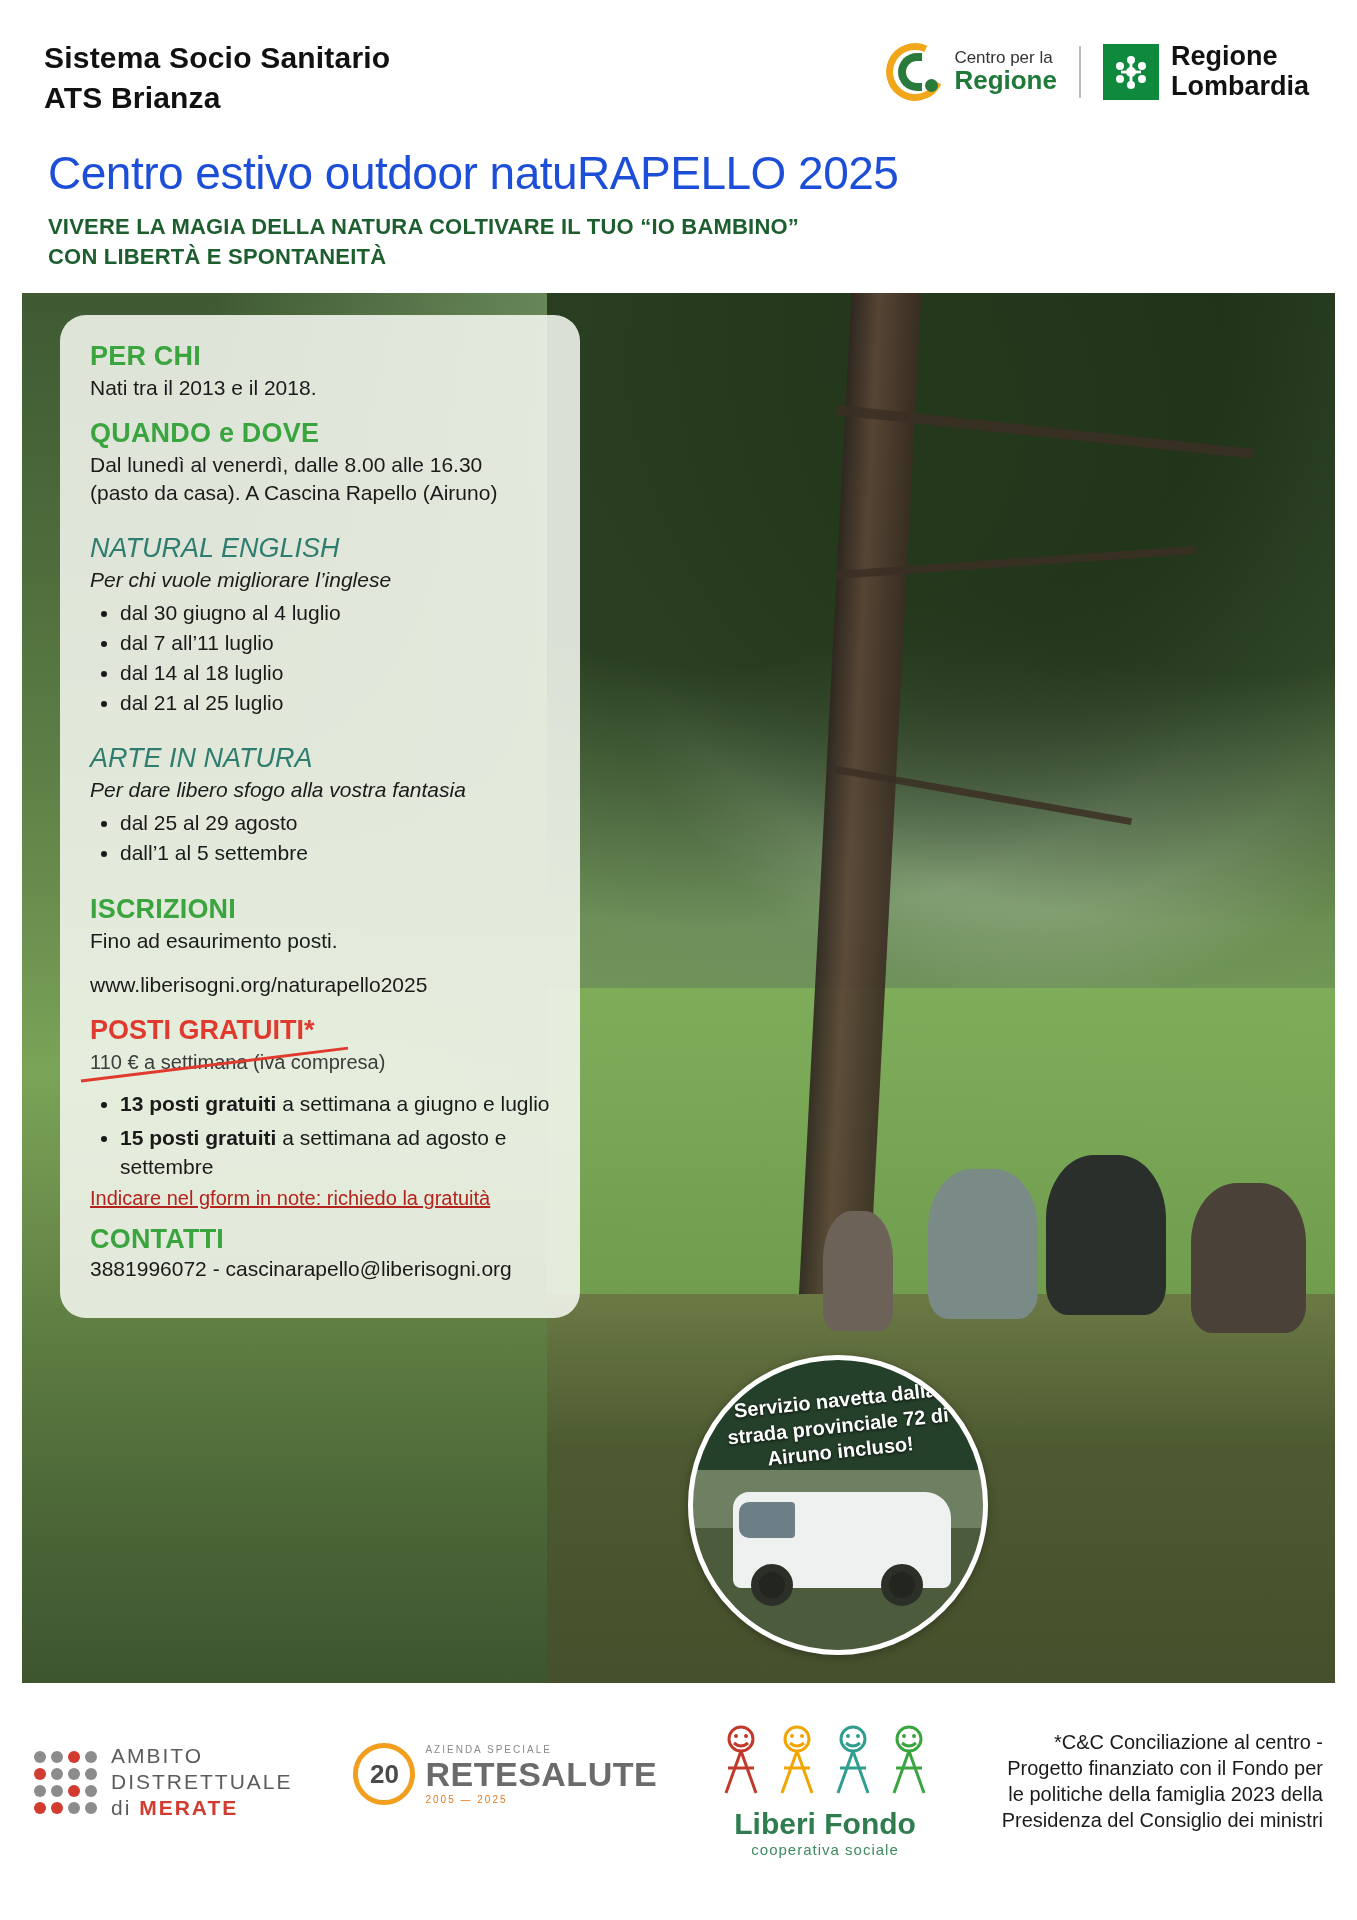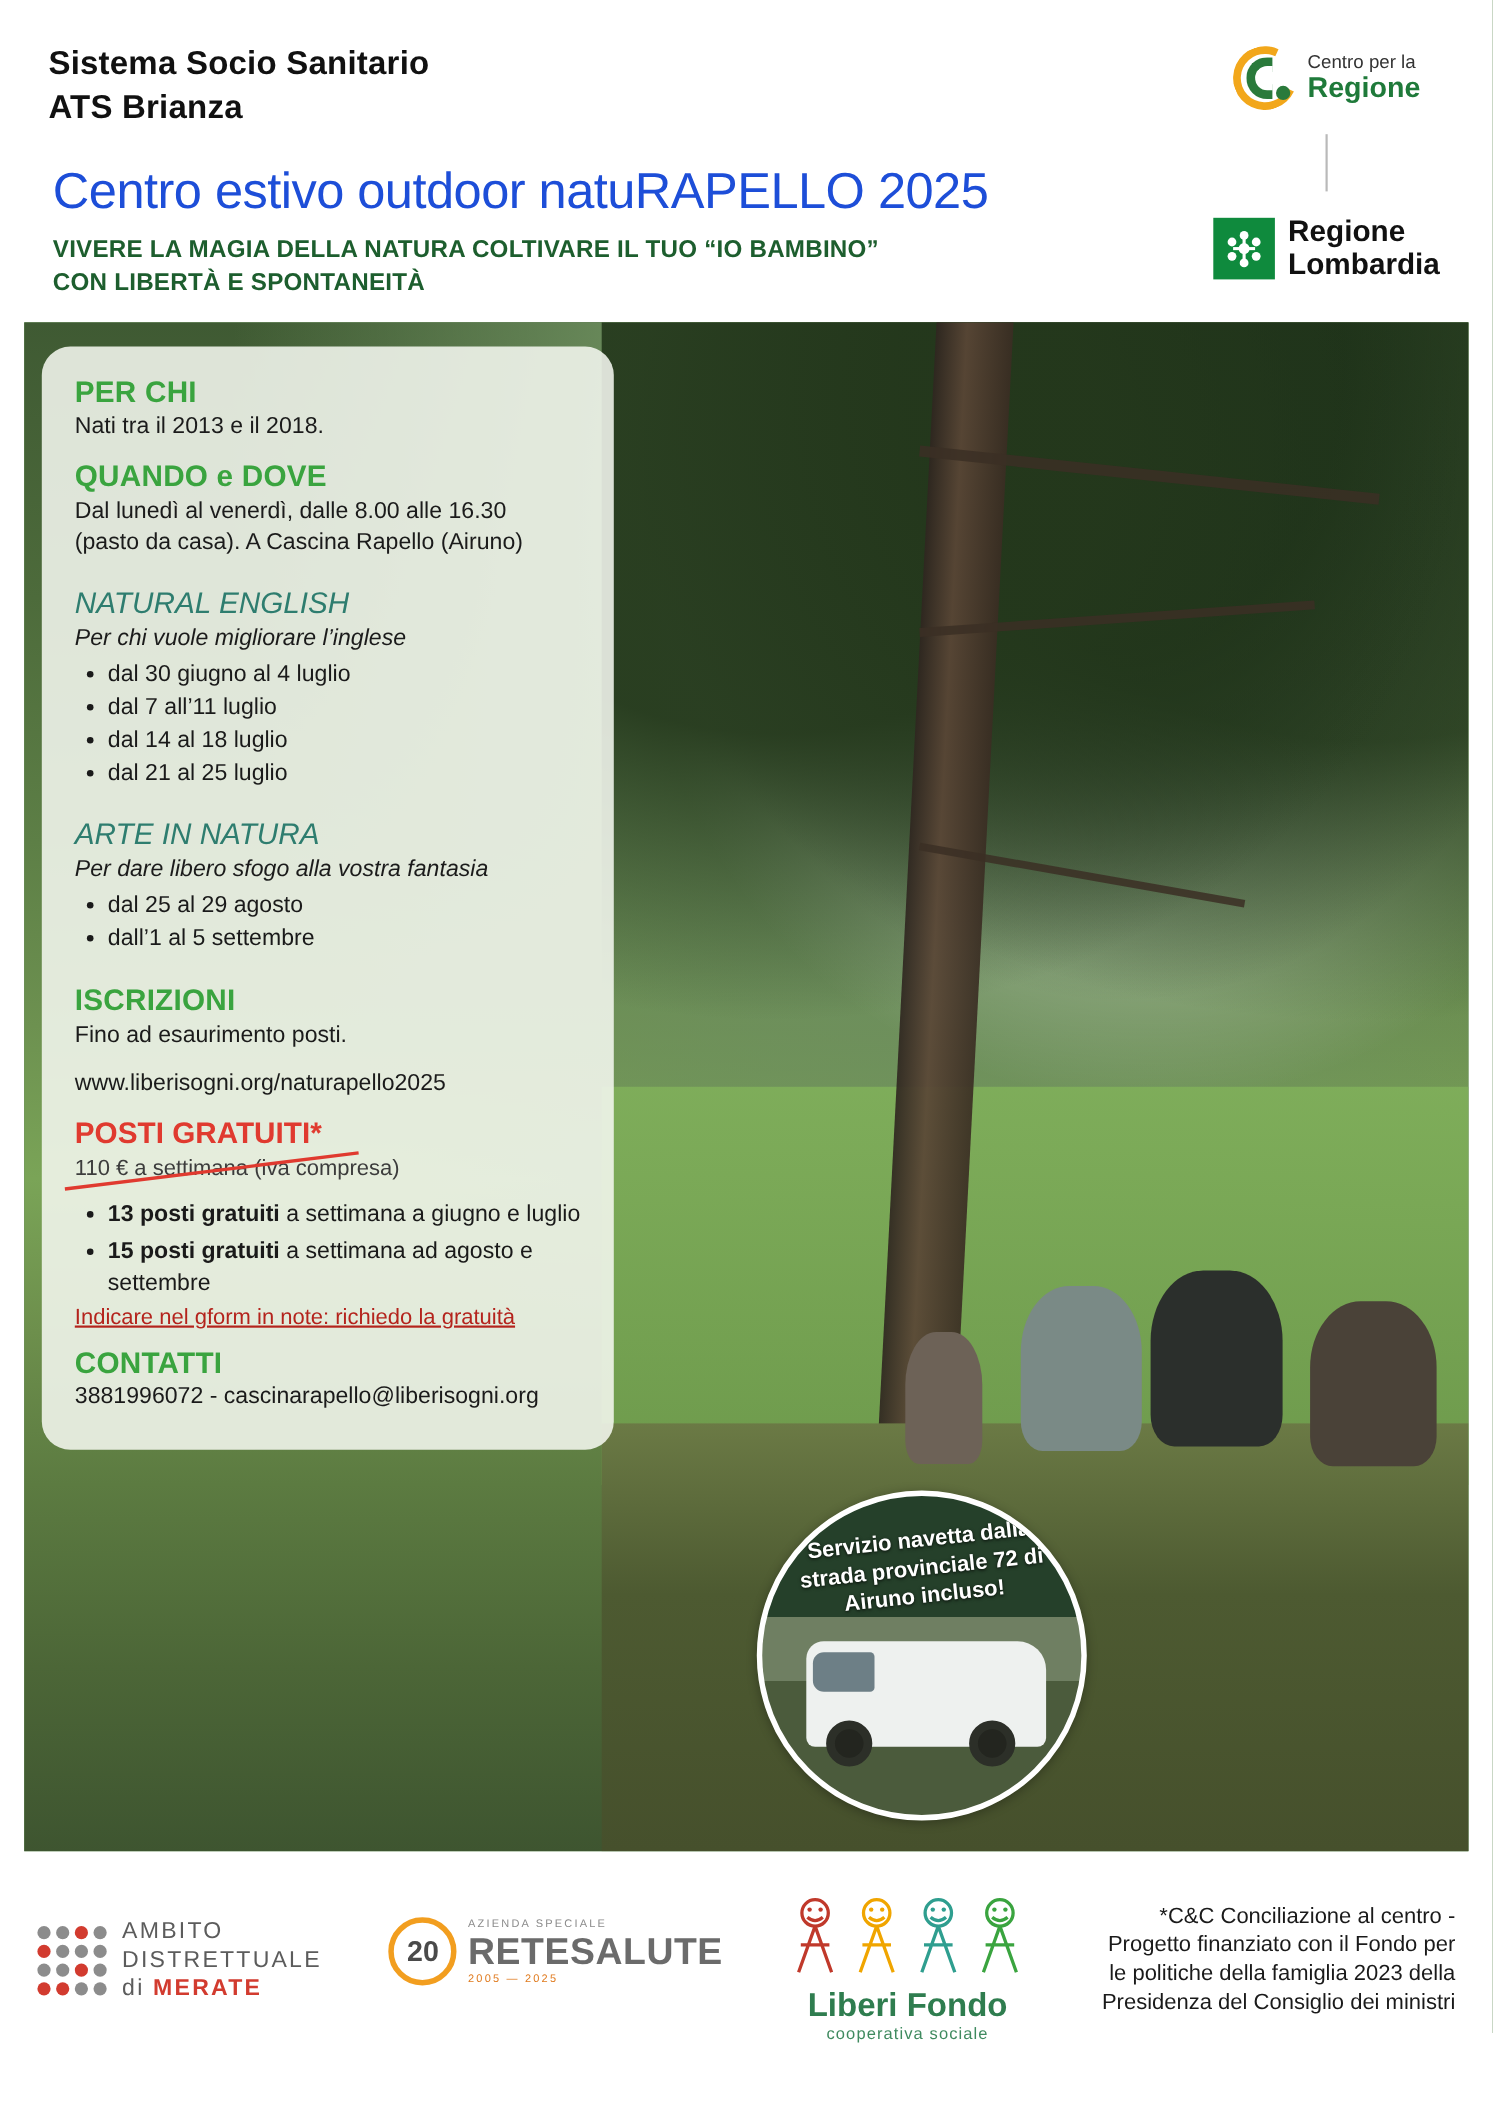--- a/index.html
+++ b/index.html
@@ -28,21 +28,20 @@
     font-weight: bold;
     line-height: 1.32;
     color: #111;
     letter-spacing: .2px;
   }
   .logo-row {
     display: flex;
     align-items: center;
     gap: 22px;
     margin-top: 4px;
-    flex-direction: column;
   }
   .cpf-logo { display: flex; align-items: center; gap: 10px; }
   .cpf-mark {
     width: 58px; height: 58px; position: relative;
   }
   .cpf-mark .ring {
     position: absolute; inset: 0;
     border: 7px solid #f2a71b;
     border-radius: 50%;
     border-right-color: transparent;
@@ -132,21 +131,21 @@
     position: absolute; left: 40%; right: 0; bottom: 0; height: 28%;
     background: linear-gradient(180deg, #6b7a45 0%, #4d5a31 40%, #46502c 100%);
   }
   .photo .kid {
     position: absolute; border-radius: 40% 40% 18% 18%;
     filter: blur(.3px);
   }
 
   .panel {
     position: absolute;
-    left: 16px; top: 22px;
+    left: 38px; top: 22px;
     width: 520px;
     height: 1003px;
     background: rgba(244, 247, 239, .88);
     border-radius: 26px;
     padding: 26px 26px 16px 30px;
   }
   .h-green {
     color: #3aa43f;
     font-size: 27px;
     font-weight: bold;

